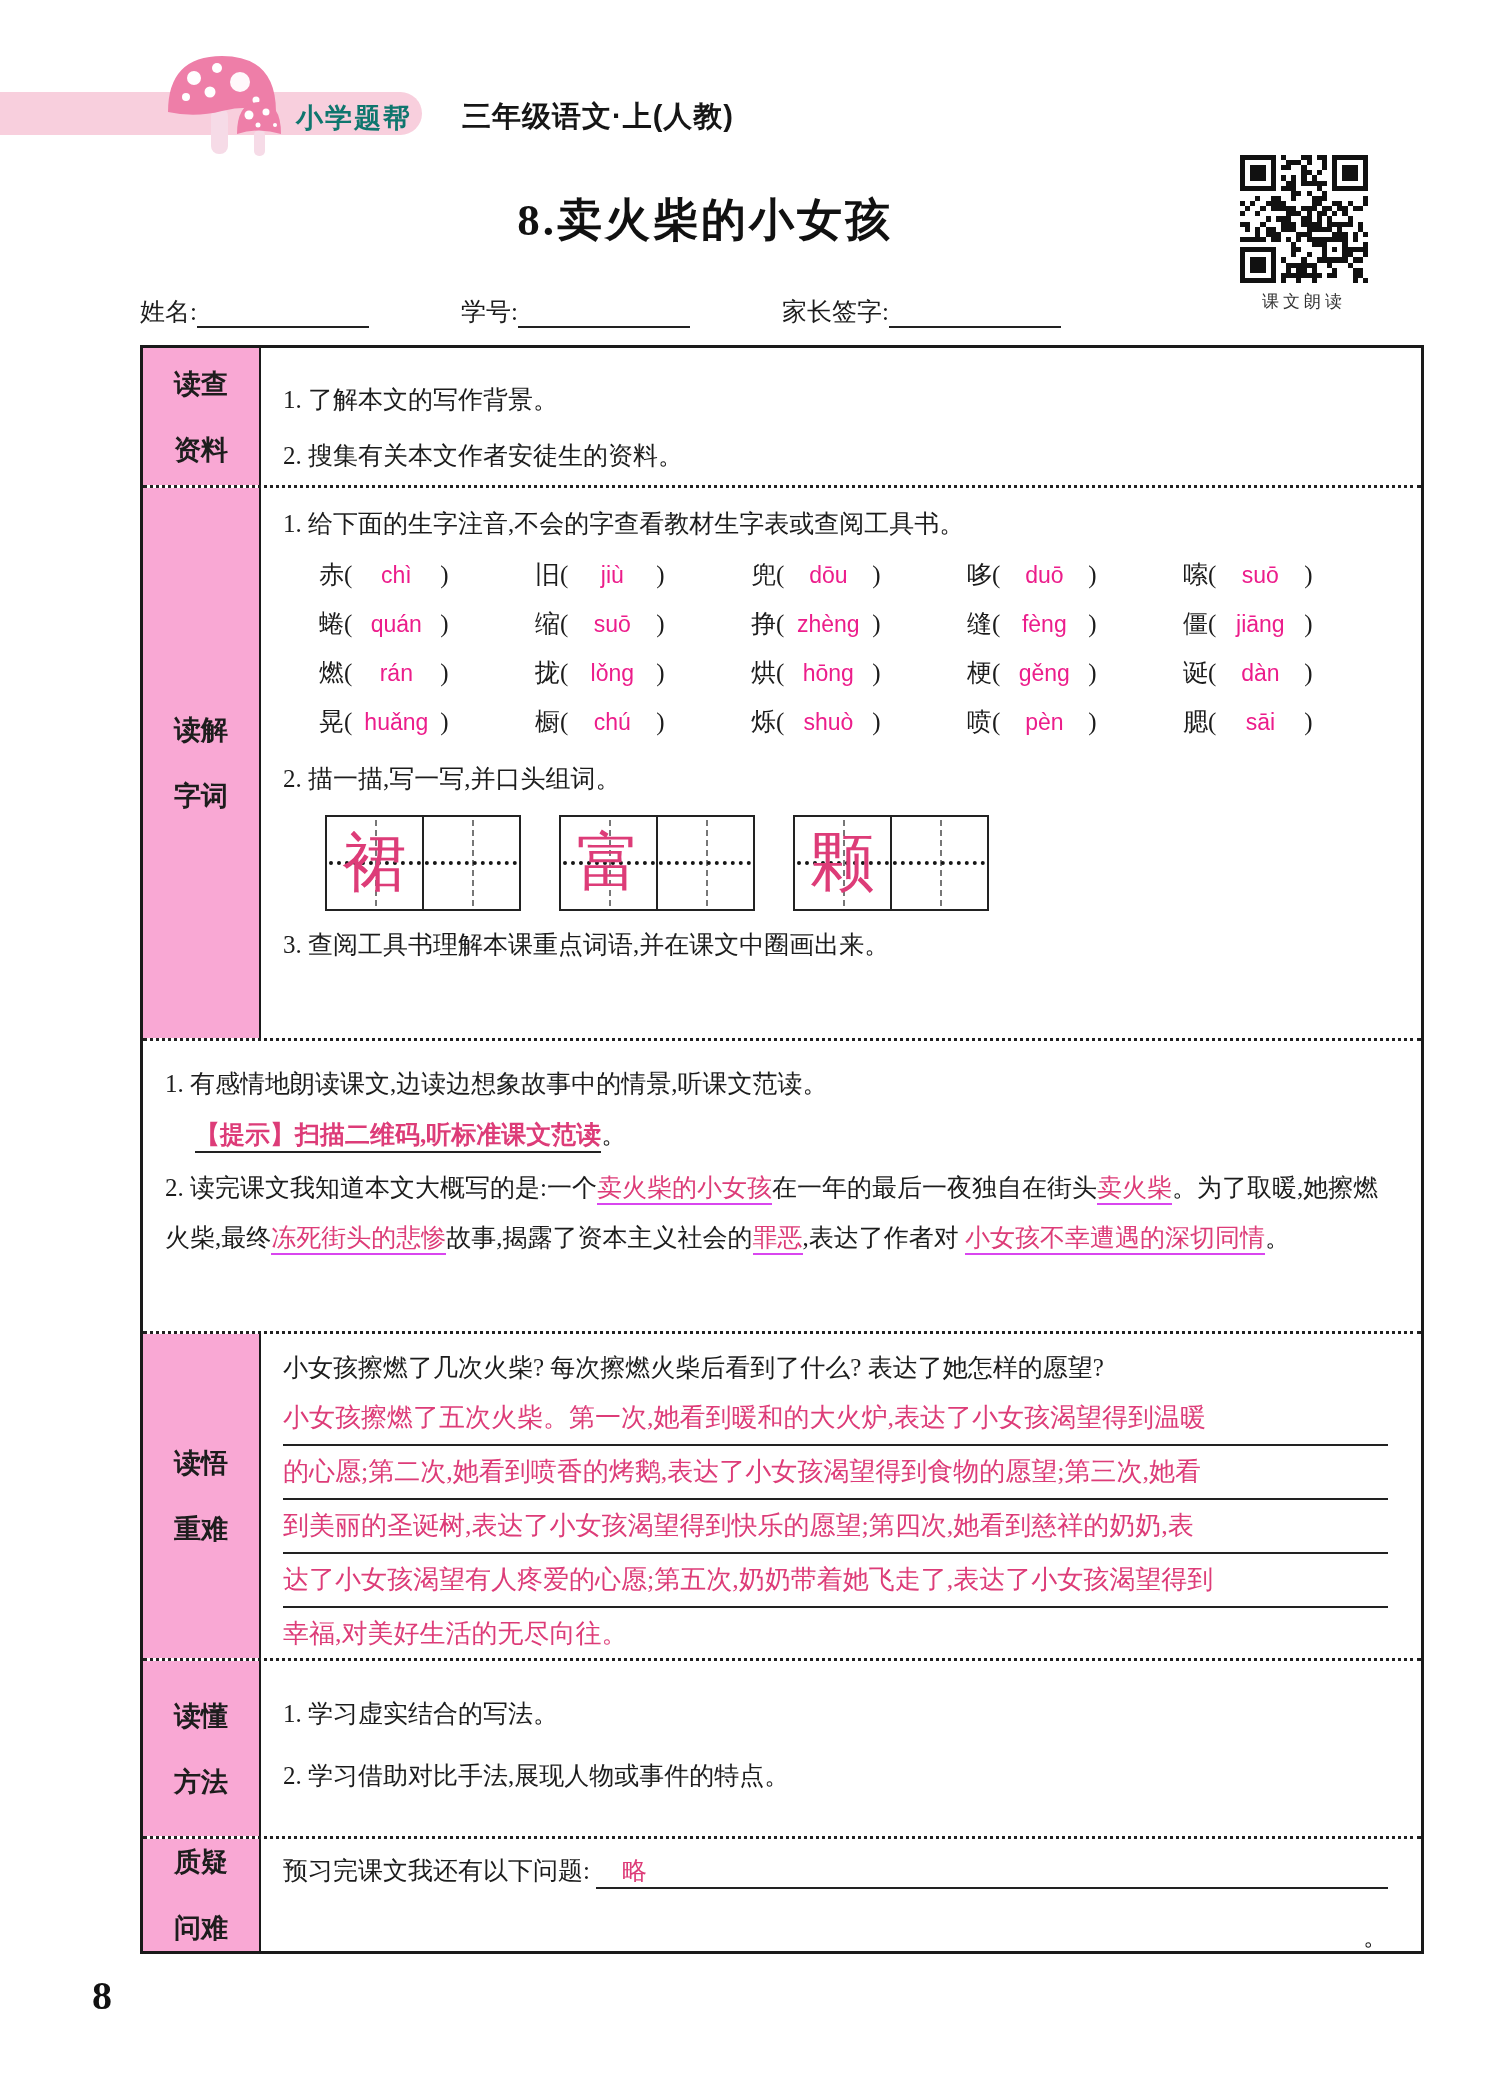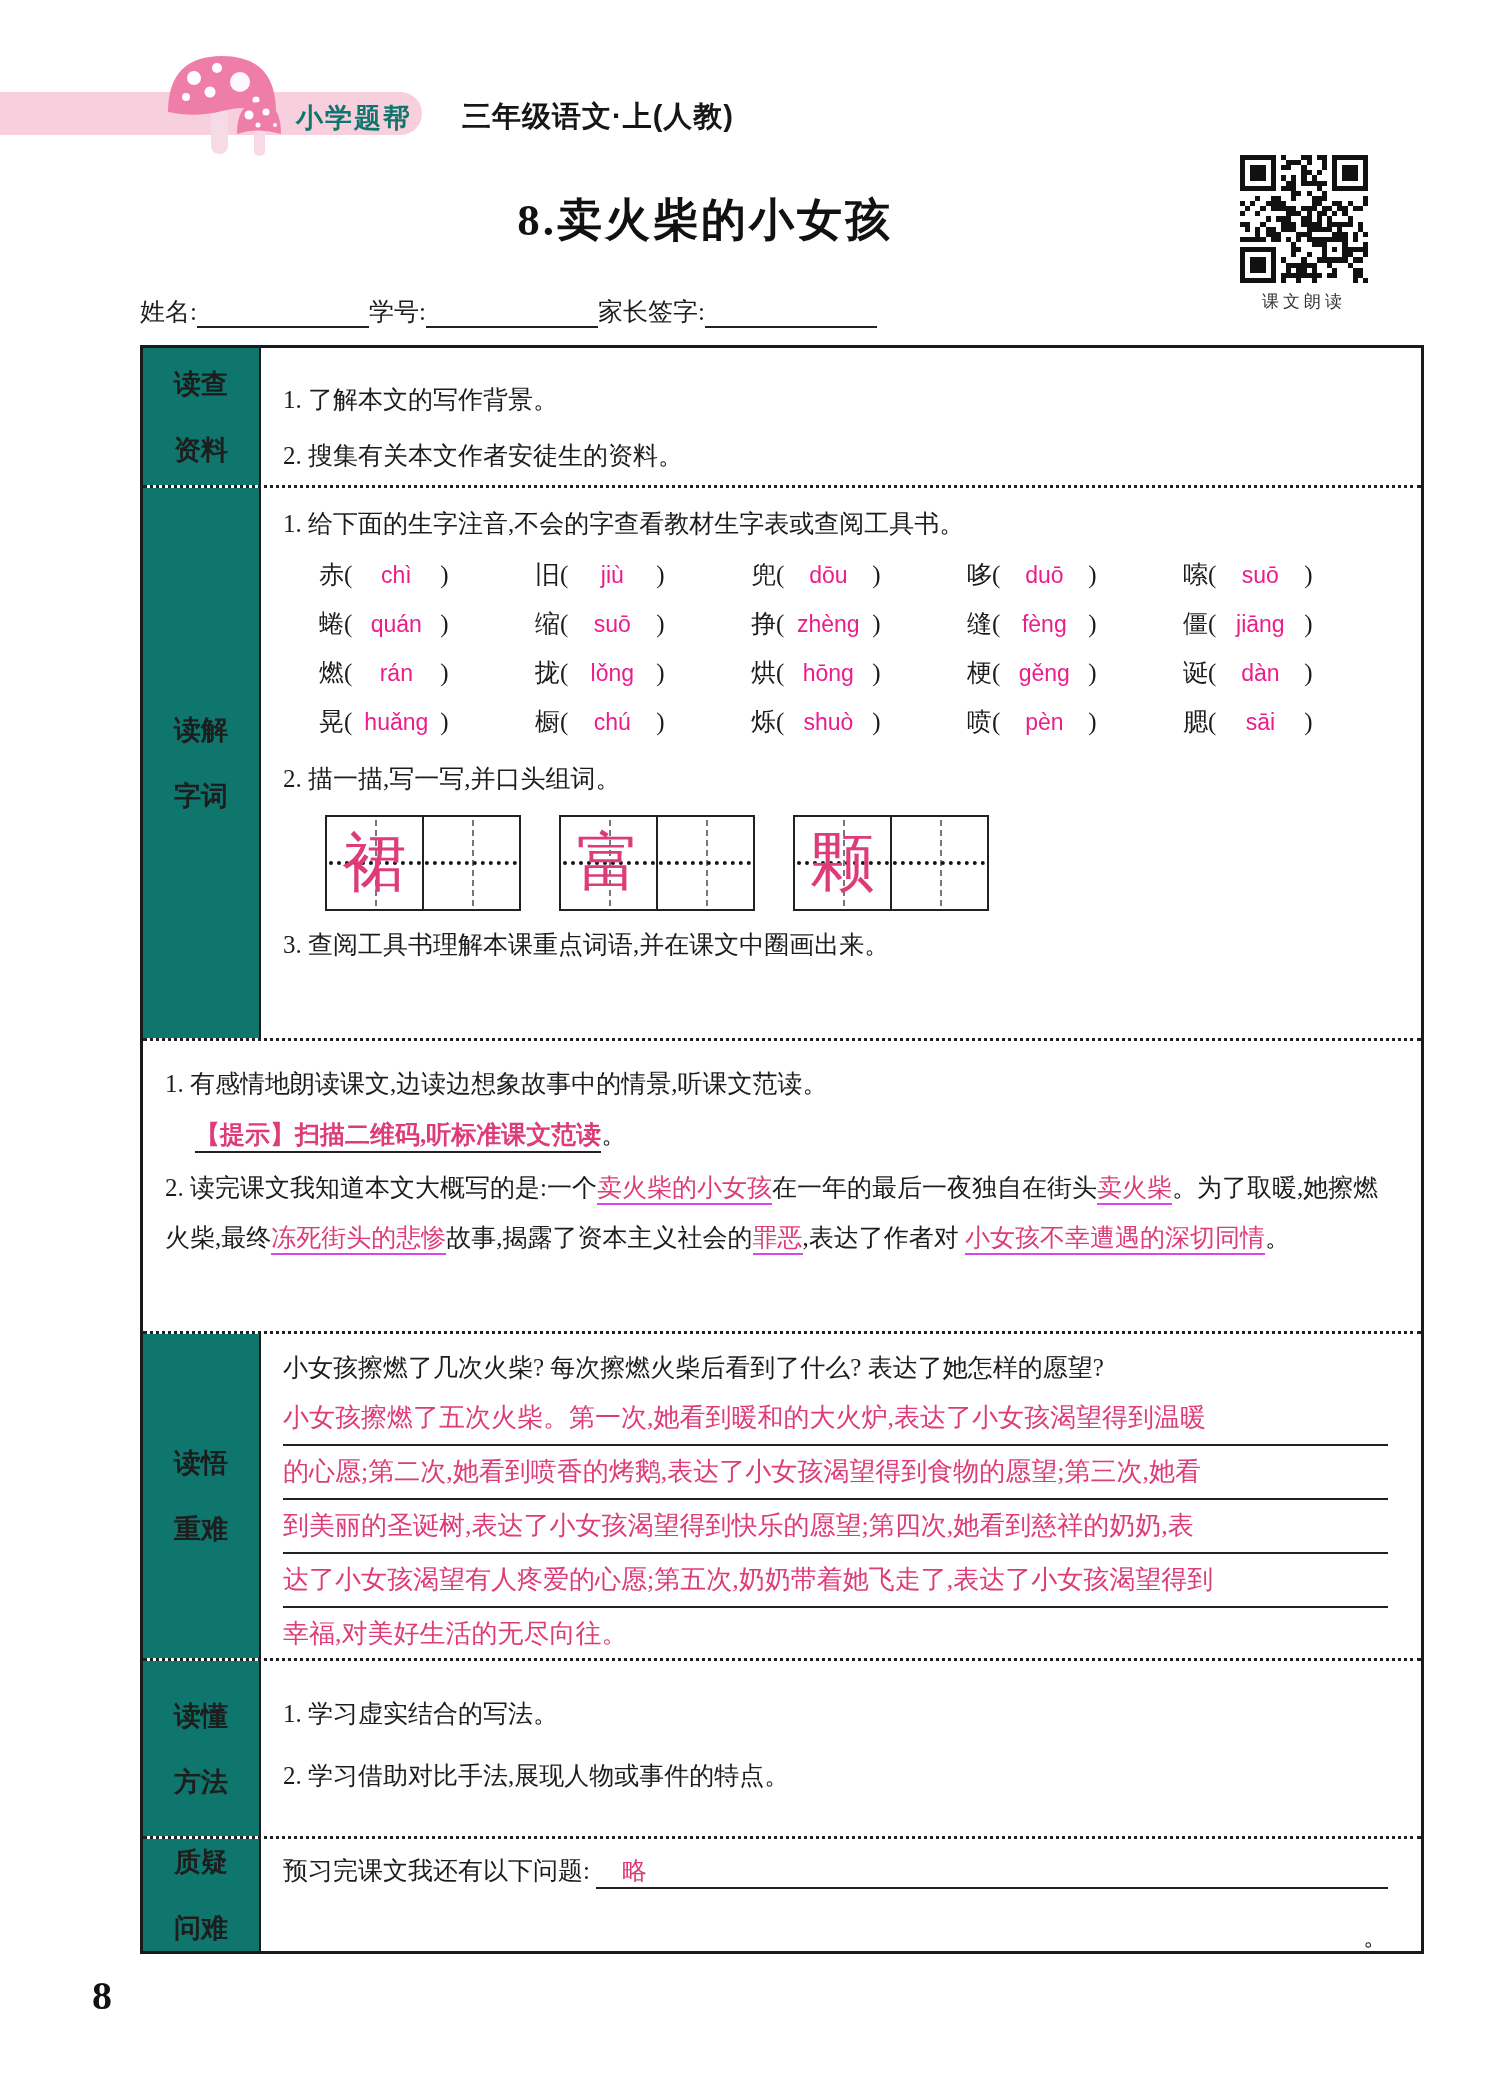--- a/index.html
+++ b/index.html
@@ -16,29 +16,29 @@
   .series { position:absolute; left:462px; top:97px; font-family:"Liberation Sans","DejaVu Sans",sans-serif;
             font-weight:bold; font-size:29px; letter-spacing:1px; color:#161616; }
   .title { position:absolute; left:0; width:1410px; top:190px; text-align:center;
            font-size:45px; font-weight:bold; letter-spacing:3px; color:#111; }
   .qr-wrap { position:absolute; left:1238px; top:155px; width:132px; text-align:center; }
   .qr-cap { margin-top:3px; font-size:17px; letter-spacing:4px; color:#333; }
 
   
   .name-row { position:absolute; left:140px; top:295px; width:1290px; display:flex; font-size:25px; }
   .nf { display:flex; align-items:flex-end; }
-  .nf + .nf { }
+  .nf + .nf { margin-left:92px; }
   .blank { display:inline-block; width:172px; border-bottom:2px solid #222; height:30px; }
 
   
   .sheet { position:absolute; left:140px; top:345px; width:1284px; border:3px solid #1a1a1a; background:#fff; }
   .row { display:flex; overflow:hidden; border-bottom:3px dotted #222; }
   .row:last-child { border-bottom:none; }
   .r1{height:140px;} .r2{height:553px;} .r3{height:293px;} .r4{height:327px;} .r5{height:178px;} .r6{height:112px;}
-  .side { width:118px; flex:0 0 118px; background:#0f766e; border-right:2.5px solid #1a1a1a;
+  .side { width:118px; flex:0 0 118px; background:#f9a8d4; border-right:2.5px solid #1a1a1a;
           display:flex; flex-direction:column; justify-content:center; align-items:center; gap:30px;
           font-family:"Liberation Sans","DejaVu Sans",sans-serif; font-weight:bold; font-size:27px; color:#1d1d1d; }
   .cont { flex:1; padding:0 33px 0 22px; font-size:25px; }
 
   .line  { line-height:56px; }
   .r1 .cont { padding-top:24px; }
   .r5 .cont { padding-top:22px; }
   .r5 .line { line-height:62px; }
 
   

